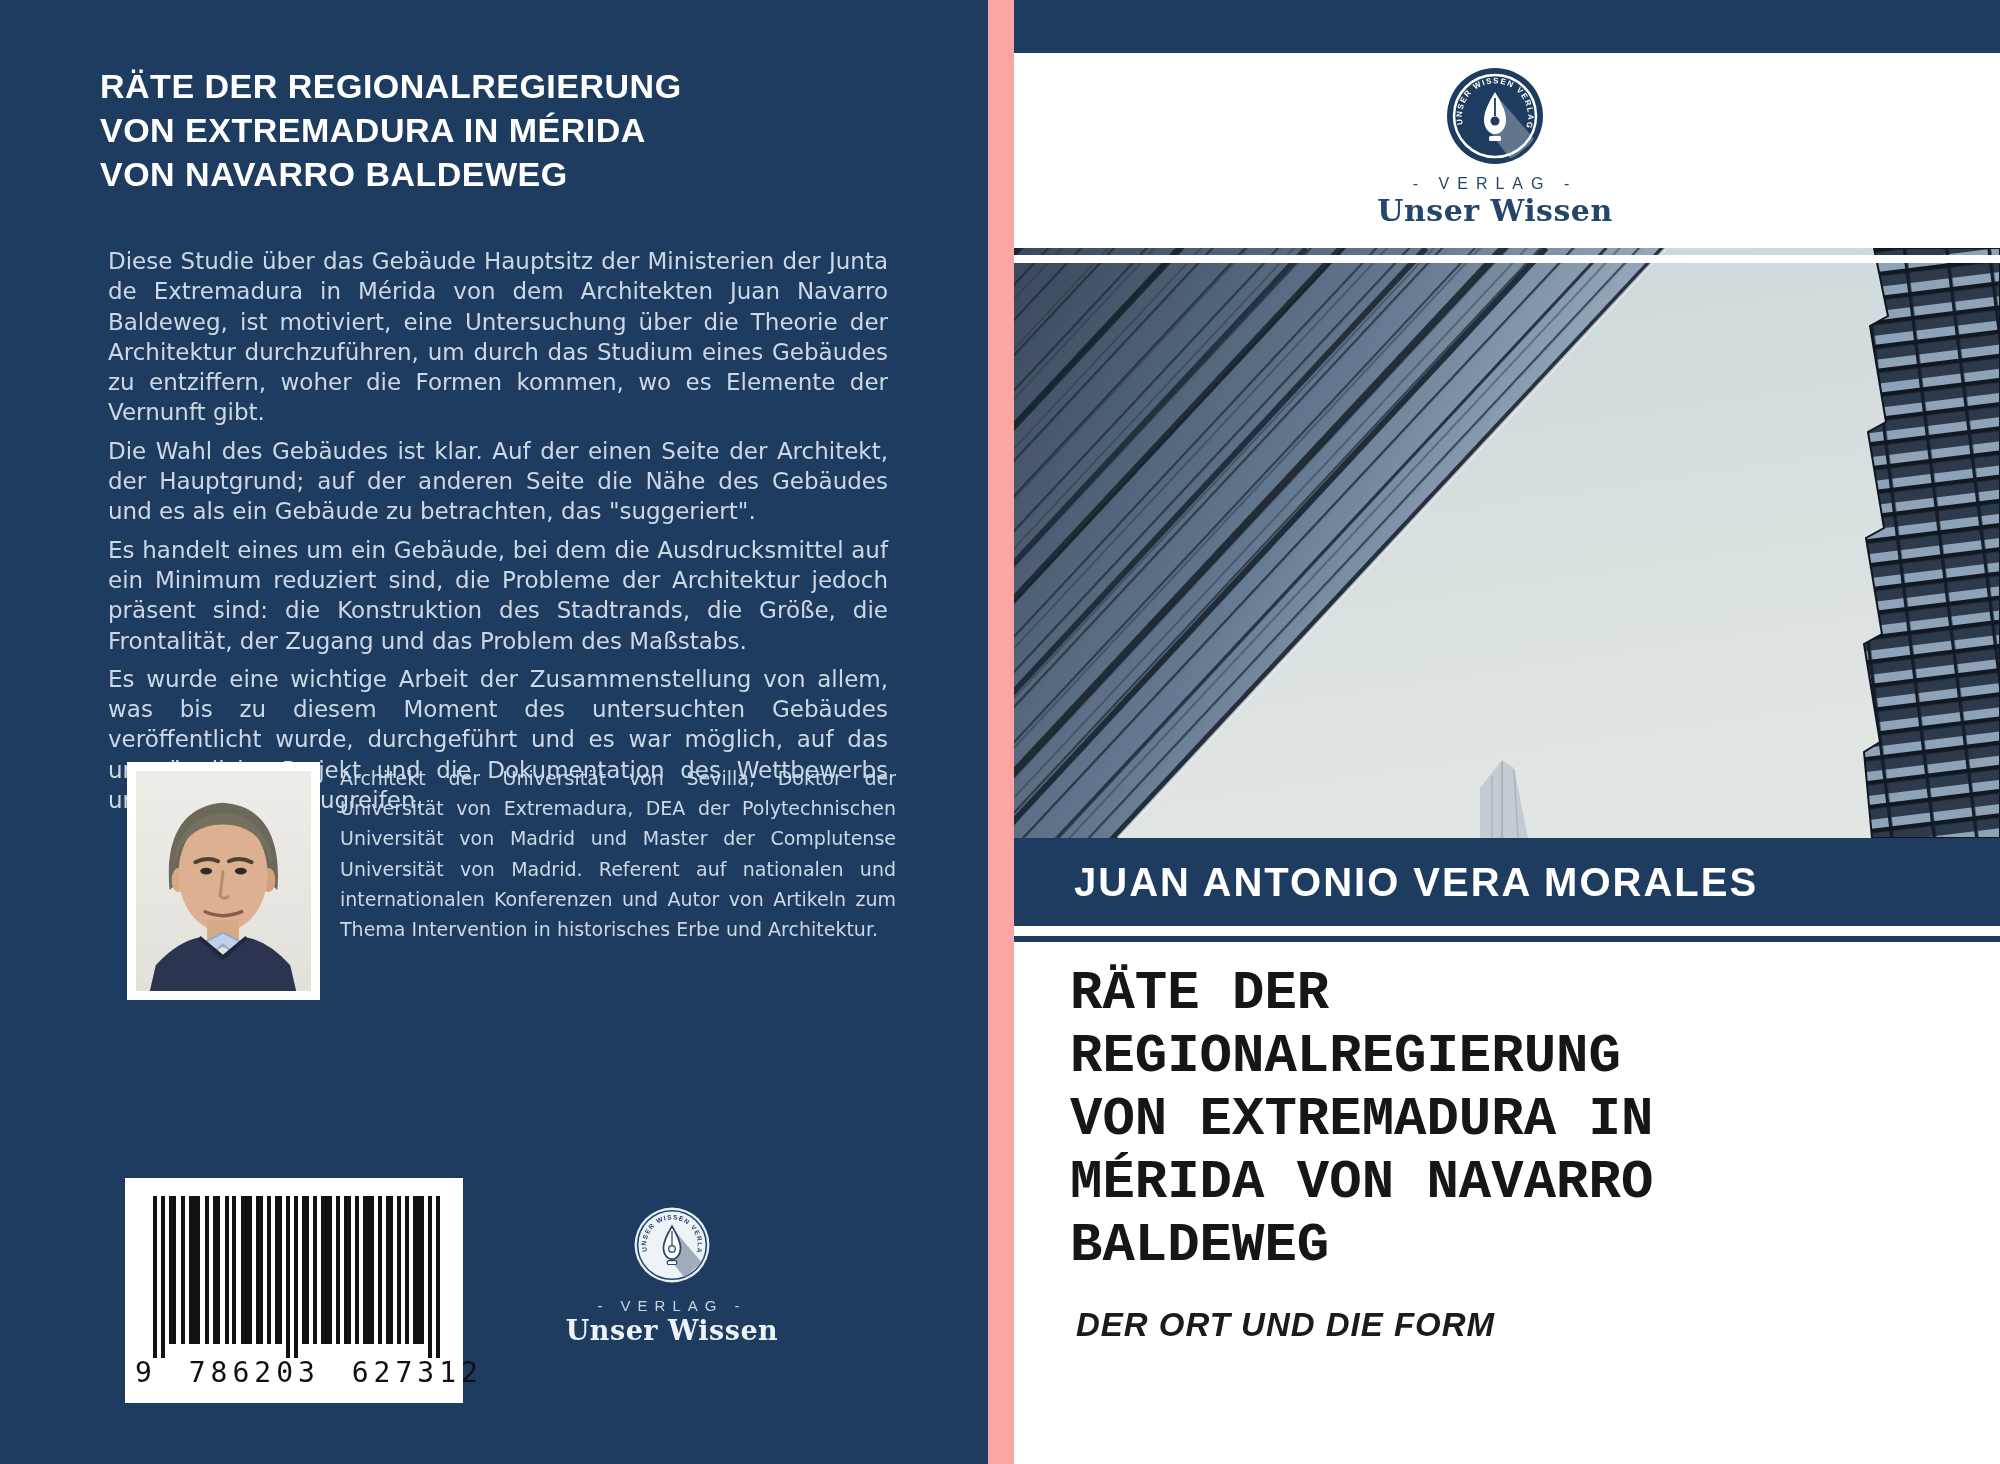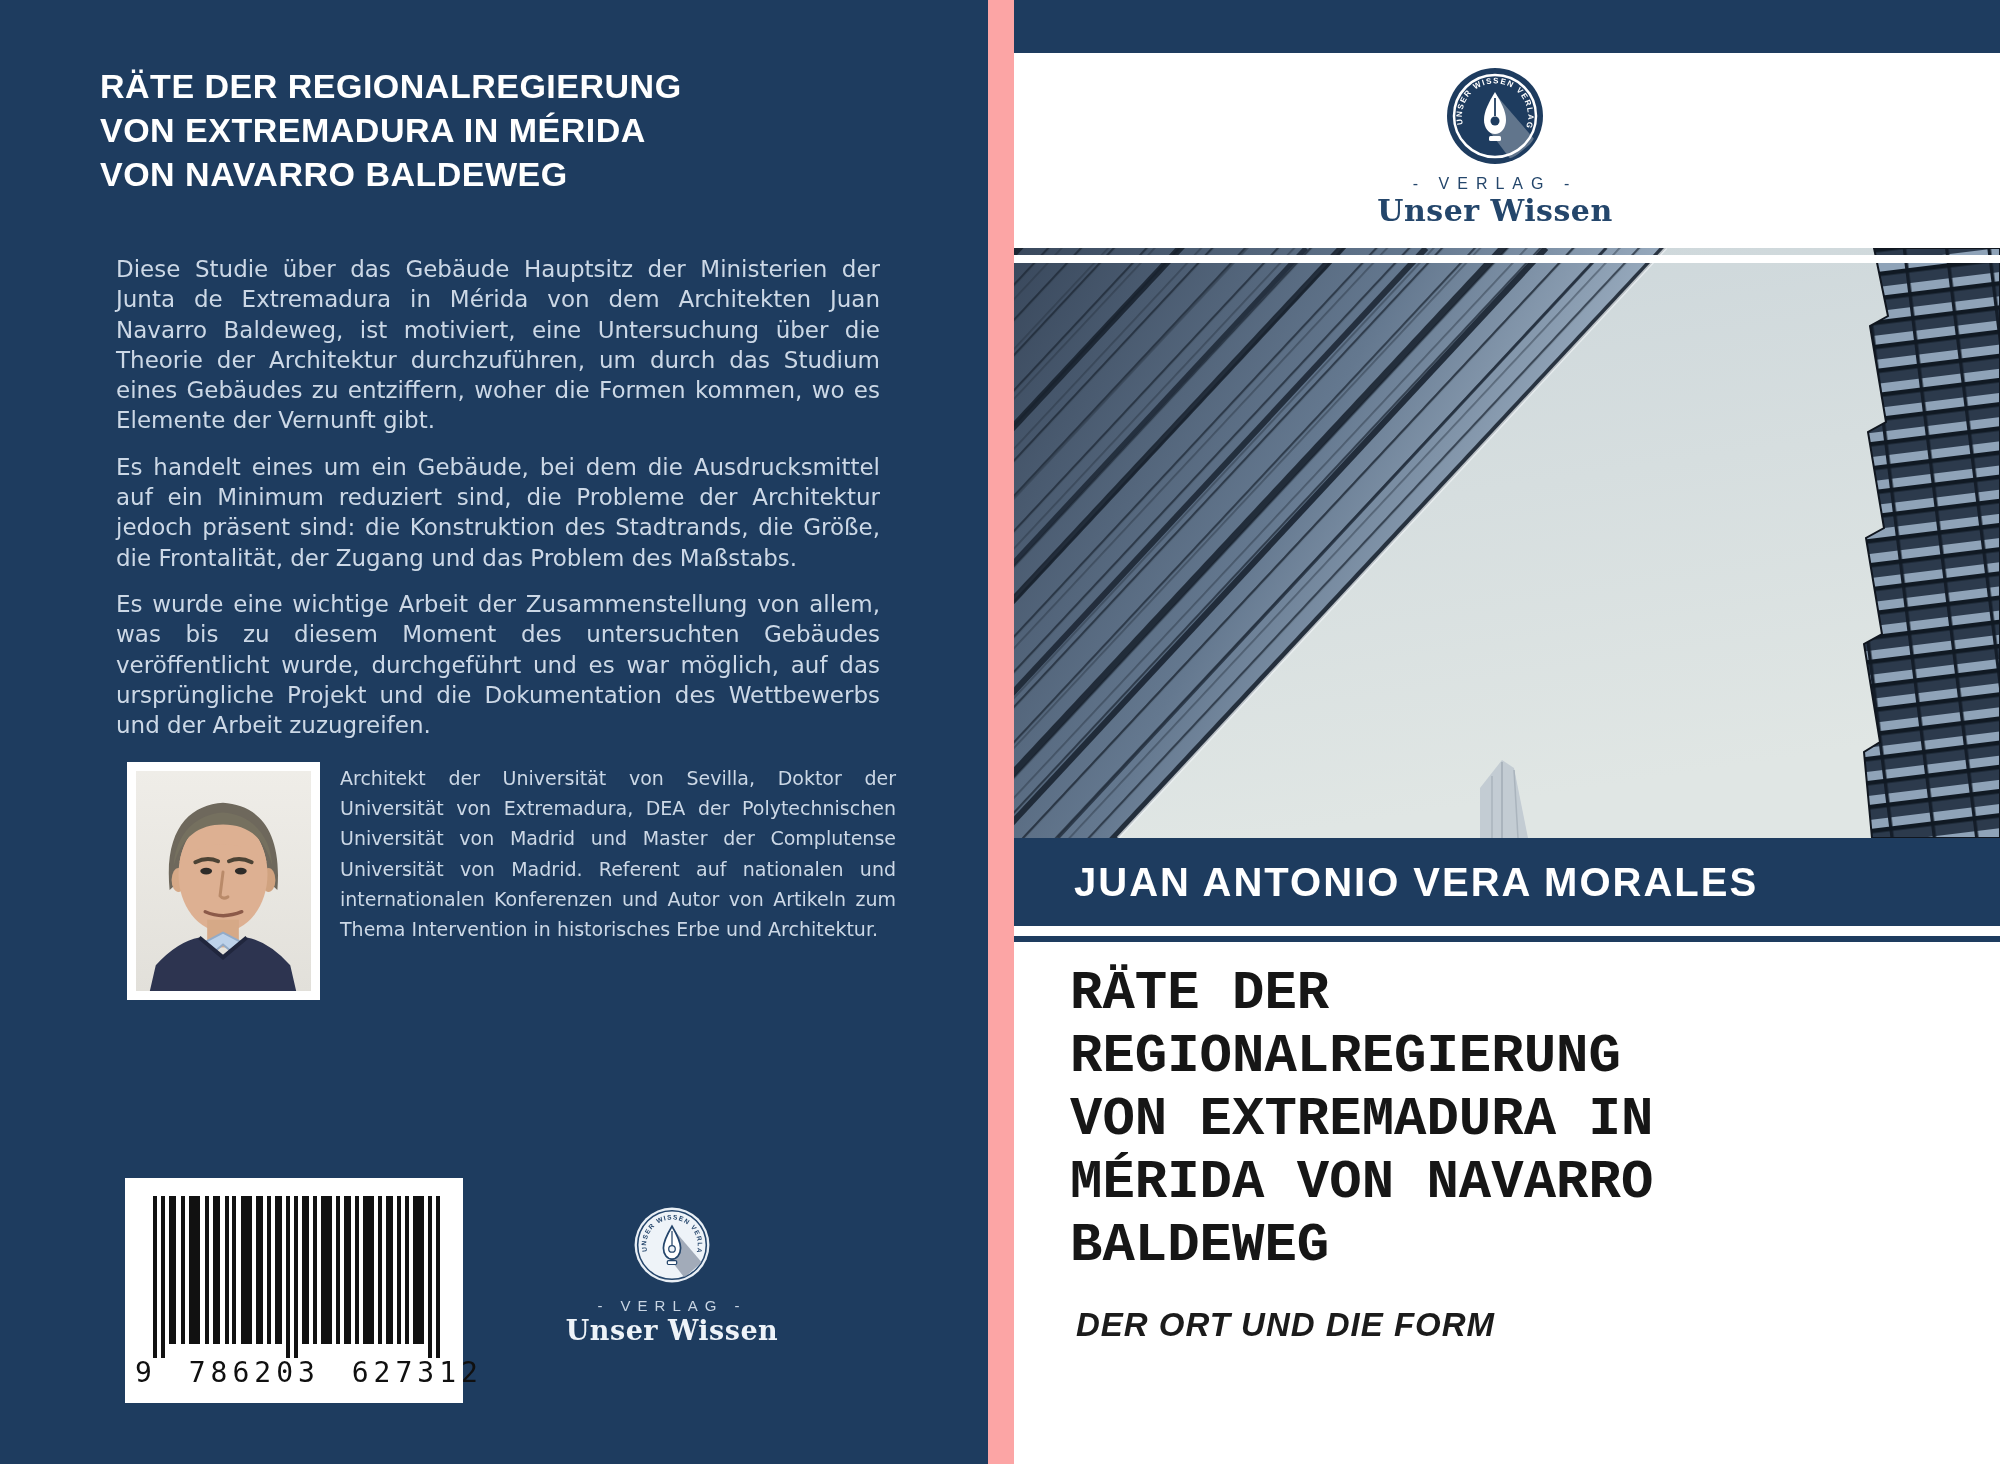--- a/index.html
+++ b/index.html
@@ -6,21 +6,21 @@
   .page{position:relative;width:2000px;height:1464px;background:#fca5a5;overflow:hidden;
         font-family:"DejaVu Sans",sans-serif;padding-left:36px;}
 
   
   .back-cover{position:absolute;left:0;top:0;width:988px;height:1464px;background:#1e3c5f;}
   .back-title{position:absolute;left:100px;top:64px;width:640px;margin:0;
               font-family:"Liberation Sans",sans-serif;font-weight:bold;
               font-size:34px;line-height:44px;color:#ffffff;white-space:pre-line;letter-spacing:.5px;}
   .back-body{position:absolute;left:100px;top:238px;width:796px;
              font-size:23px;line-height:30.3px;color:#ccd8e6;text-align:justify;}
-  .back-body p{margin:16px;}
+  .back-body p{margin:8px;}
   .portrait-frame{position:absolute;left:127px;top:762px;width:193px;height:238px;
                   background:#ffffff;box-sizing:border-box;padding:9px;}
   .portrait-frame svg{display:block;width:100%;height:100%;}
   .bio{position:absolute;left:340px;top:763px;width:556px;
        font-size:19px;line-height:30.2px;color:#ccd8e6;text-align:justify;}
 
   .barcode-box{position:absolute;left:125px;top:1178px;width:338px;height:225px;background:#ffffff;}
   .barcode-box svg{display:block;width:338px;height:168px;margin-top:14px;}
   .barcode-digits{position:absolute;left:10px;right:6px;bottom:14px;
                   font-family:"DejaVu Sans Mono",monospace;font-size:28px;color:#101010;
@@ -67,20 +67,21 @@
 <div class="page">
 
   <section class="back-cover">
 
     <h1 class="back-title">RÄTE DER REGIONALREGIERUNG
 VON EXTREMADURA IN MÉRIDA
 VON NAVARRO BALDEWEG</h1>
 
     <div class="back-body">
       <p>Diese Studie über das Gebäude Hauptsitz der Ministerien der Junta de Extremadura in Mérida von dem Architekten Juan Navarro Baldeweg, ist motiviert, eine Untersuchung über die Theorie der Architektur durchzuführen, um durch das Studium eines Gebäudes zu entziffern, woher die Formen kommen, wo es Elemente der Vernunft gibt.</p>
+      <p>Die Wahl des Gebäudes ist klar. Auf der einen Seite der Architekt, der Hauptgrund; auf der anderen Seite die Nähe des Gebäudes und es als ein Gebäude zu betrachten, das "suggeriert".</p>
       <p>Es handelt eines um ein Gebäude, bei dem die Ausdrucksmittel auf ein Minimum reduziert sind, die Probleme der Architektur jedoch präsent sind: die Konstruktion des Stadtrands, die Größe, die Frontalität, der Zugang und das Problem des Maßstabs.</p>
       <p>Es wurde eine wichtige Arbeit der Zusammenstellung von allem, was bis zu diesem Moment des untersuchten Gebäudes veröffentlicht wurde, durchgeführt und es war möglich, auf das ursprüngliche Projekt und die Dokumentation des Wettbewerbs und der Arbeit zuzugreifen.</p>
     </div>
 
     <div class="portrait-frame">
       <svg viewBox="0 0 177 222" preserveAspectRatio="none">
         <defs>
           <linearGradient id="pbg" x1="0" y1="0" x2="0" y2="1">
             <stop offset="0" stop-color="#efede8"></stop>
               <stop offset="1" stop-color="#e2e0da"></stop>

